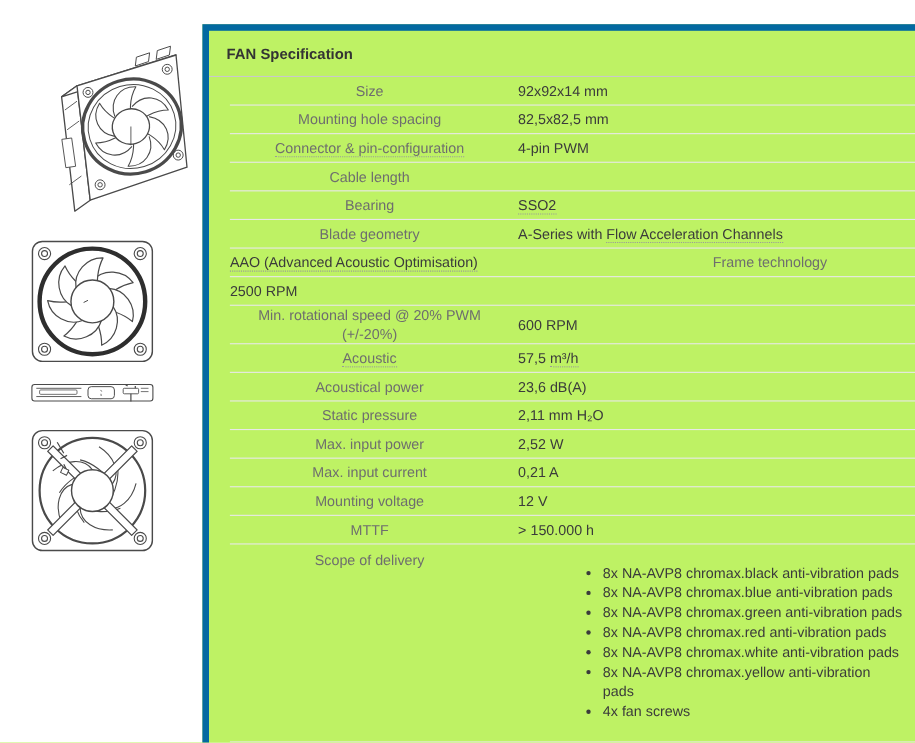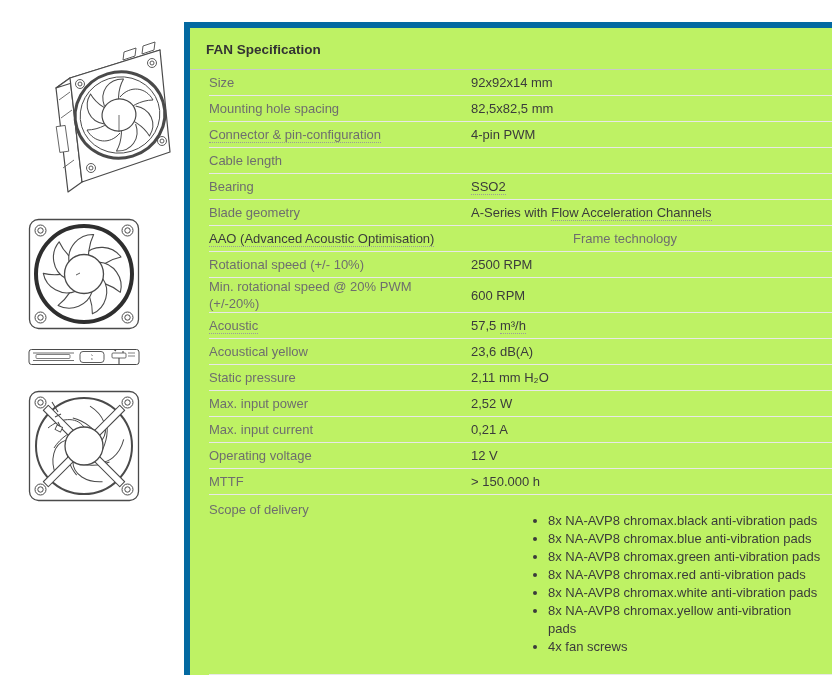--- a/index.html
+++ b/index.html
@@ -27,21 +27,21 @@
     font-size: 13.5px; font-weight: bold; color: #333333;
     border-bottom: 1px solid #c9c9c9;
   }
   .spec-table { padding: 0 19px; }
   .row {
     display: flex; align-items: center; min-height: 26px;
     border-bottom: 1px solid #e8e8e8; font-size: 13px; line-height: 17px;
   }
   .row:last-child { border-bottom: none; }
   .row.list-row { align-items: flex-start; padding: 5px 0 6px 0; gap: 48px; }
-  .cell.label { width: 262px; flex: 0 0 262px; color: #6e6e6e; padding-right: 8px; }
+  .cell.label { width: 262px; flex: 0 0 262px; color: #6e6e6e; padding-right: 8px; text-align: center; }
   .cell.value { color: #3b3b3b; flex: 1 1 auto; }
   .row.list-row .cell.label { line-height: 18px; padding-top: 1px; }
   .dotted-link {
     border-bottom: 1px dotted #9a9a9a; cursor: help; display: inline;
     padding-bottom: 0;
   }
   .delivery-list { margin: 12px; padding: 0 0 0 17px; list-style: disc; }
   .delivery-list li { line-height: 18px; color: #3b3b3b; }
 </style>
 </head>
@@ -194,56 +194,55 @@
     <div class="cell label"><span>Blade geometry</span></div>
     <div class="cell value"><span>A-Series with </span><span class="dotted-link">Flow Acceleration Channels</span></div>
   </div>
 
   <div class="row">
     <div class="cell value"><span class="dotted-link">AAO (Advanced Acoustic Optimisation)</span></div>
     <div class="cell label"><span>Frame technology</span></div>
   </div>
 
   <div class="row">
-    <div class="cell label"><span>Rotational speed (+/- 10%)</span></div>
     <div class="cell value"><span>2500 RPM</span></div>
   </div>
 
   <div class="row">
     <div class="cell label"><span>Min. rotational speed @ 20% PWM (+/-20%)</span></div>
     <div class="cell value"><span>600 RPM</span></div>
   </div>
 
   <div class="row">
     <div class="cell label"><span class="dotted-link">Acoustic</span></div>
     <div class="cell value"><span>57,5 </span><span class="dotted-link">m³/h</span></div>
   </div>
 
   <div class="row">
-    <div class="cell label"><span>Acoustical yellow</span></div>
+    <div class="cell label"><span>Acoustical power</span></div>
     <div class="cell value"><span>23,6 dB(A)</span></div>
   </div>
 
   <div class="row">
     <div class="cell label"><span>Static pressure</span></div>
     <div class="cell value"><span>2,11 mm H₂O</span></div>
   </div>
 
   <div class="row">
     <div class="cell label"><span>Max. input power</span></div>
     <div class="cell value"><span>2,52 W</span></div>
   </div>
 
   <div class="row">
     <div class="cell label"><span>Max. input current</span></div>
     <div class="cell value"><span>0,21 A</span></div>
   </div>
 
   <div class="row">
-    <div class="cell label"><span>Operating voltage</span></div>
+    <div class="cell label"><span>Mounting voltage</span></div>
     <div class="cell value"><span>12 V</span></div>
   </div>
 
   <div class="row">
     <div class="cell label"><span>MTTF</span></div>
     <div class="cell value"><span>&gt; 150.000 h</span></div>
   </div>
 
   <div class="row list-row">
     <div class="cell label"><span>Scope of delivery</span></div>

